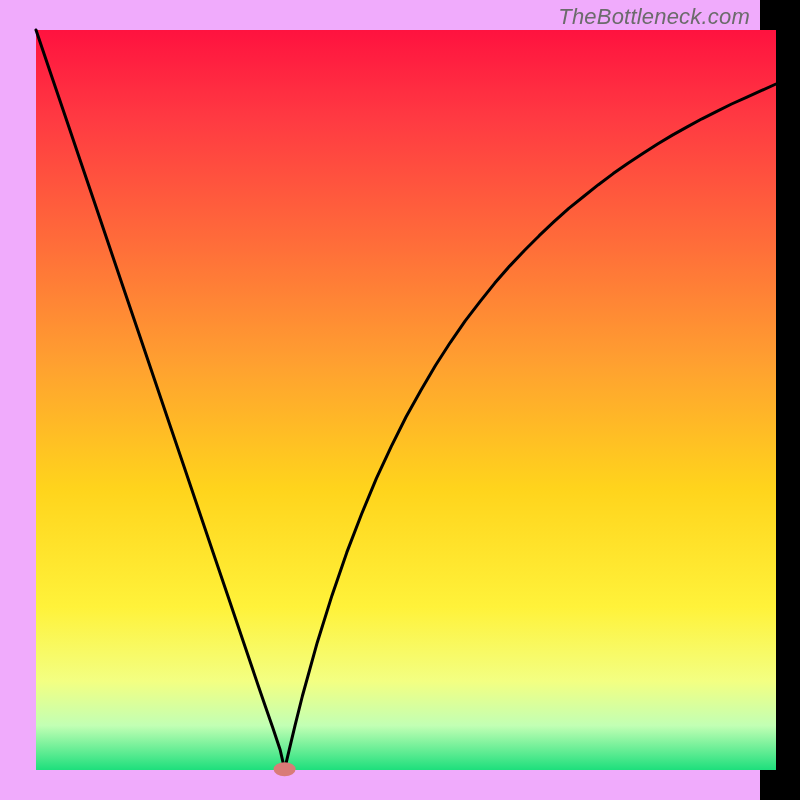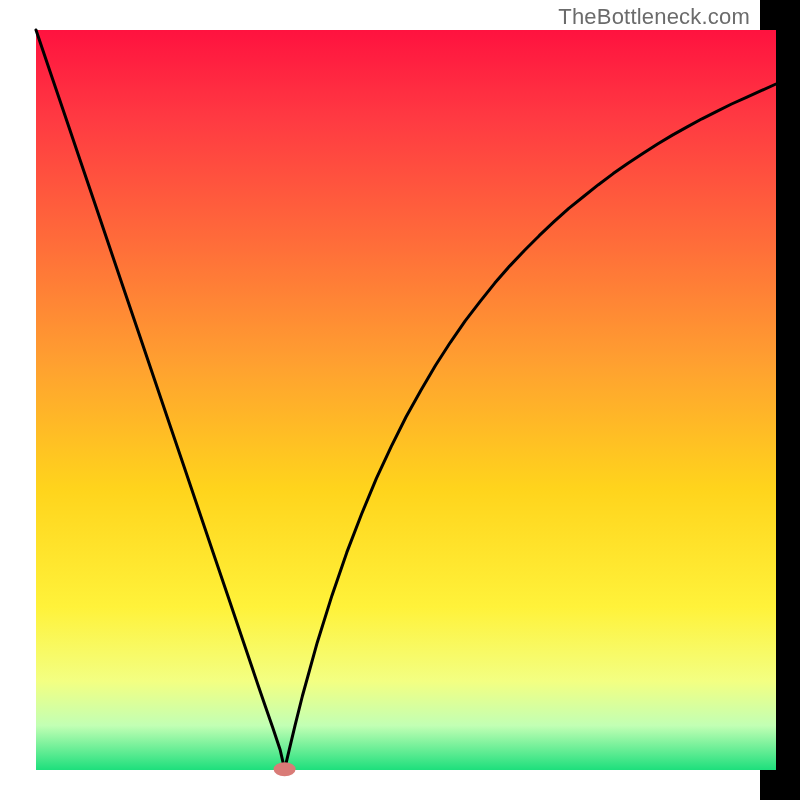--- a/index.html
+++ b/index.html
@@ -8,21 +8,22 @@
     width: 800px;
     height: 800px;
     overflow: hidden;
     background: #000;
     font-family: Arial, Helvetica, sans-serif;
   }
   .frame {
     position: relative;
     width: 760px;
     height: 800px;
-    background: #ffffff;
+    background: #f0abfc;
+    font-style: italic;
   }
   .attribution {
     position: absolute;
     top: 4px;
     right: 10px;
     color: #6b6b6b;
     font-size: 22px;
     font-weight: 500;
     letter-spacing: 0.2px;
     z-index: 5;

